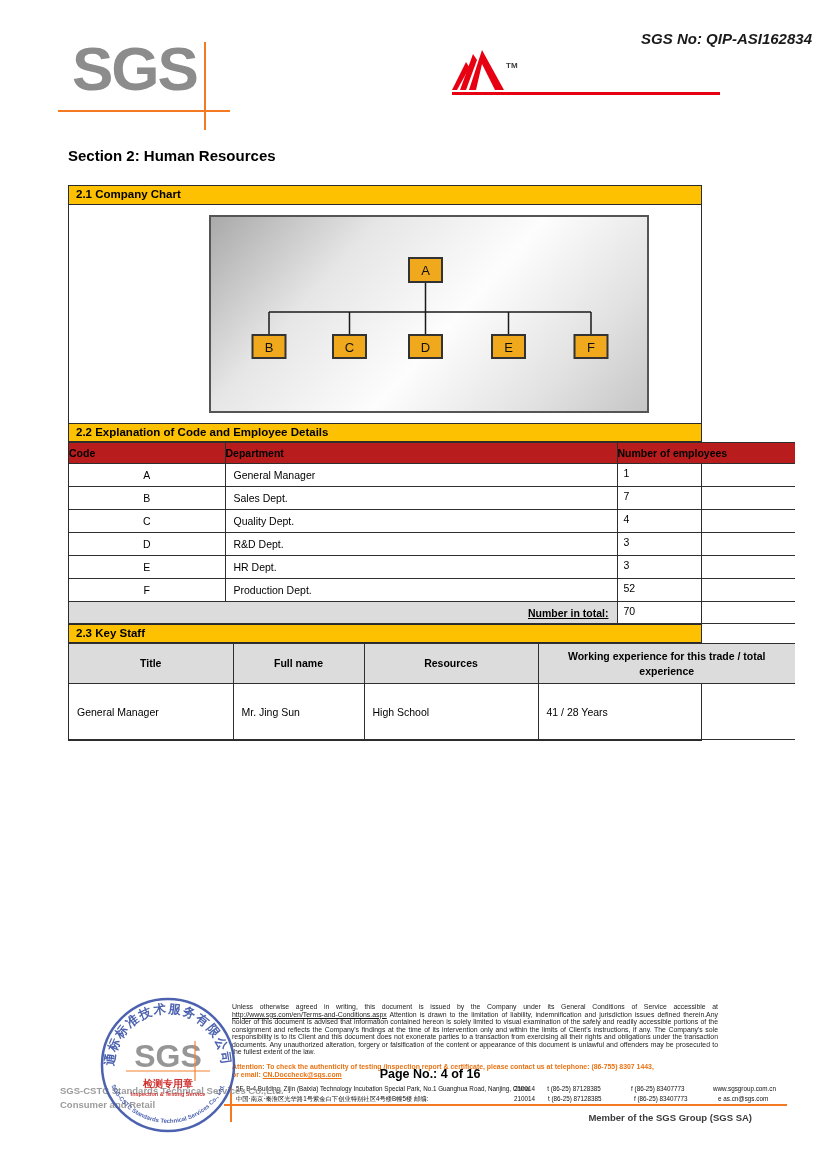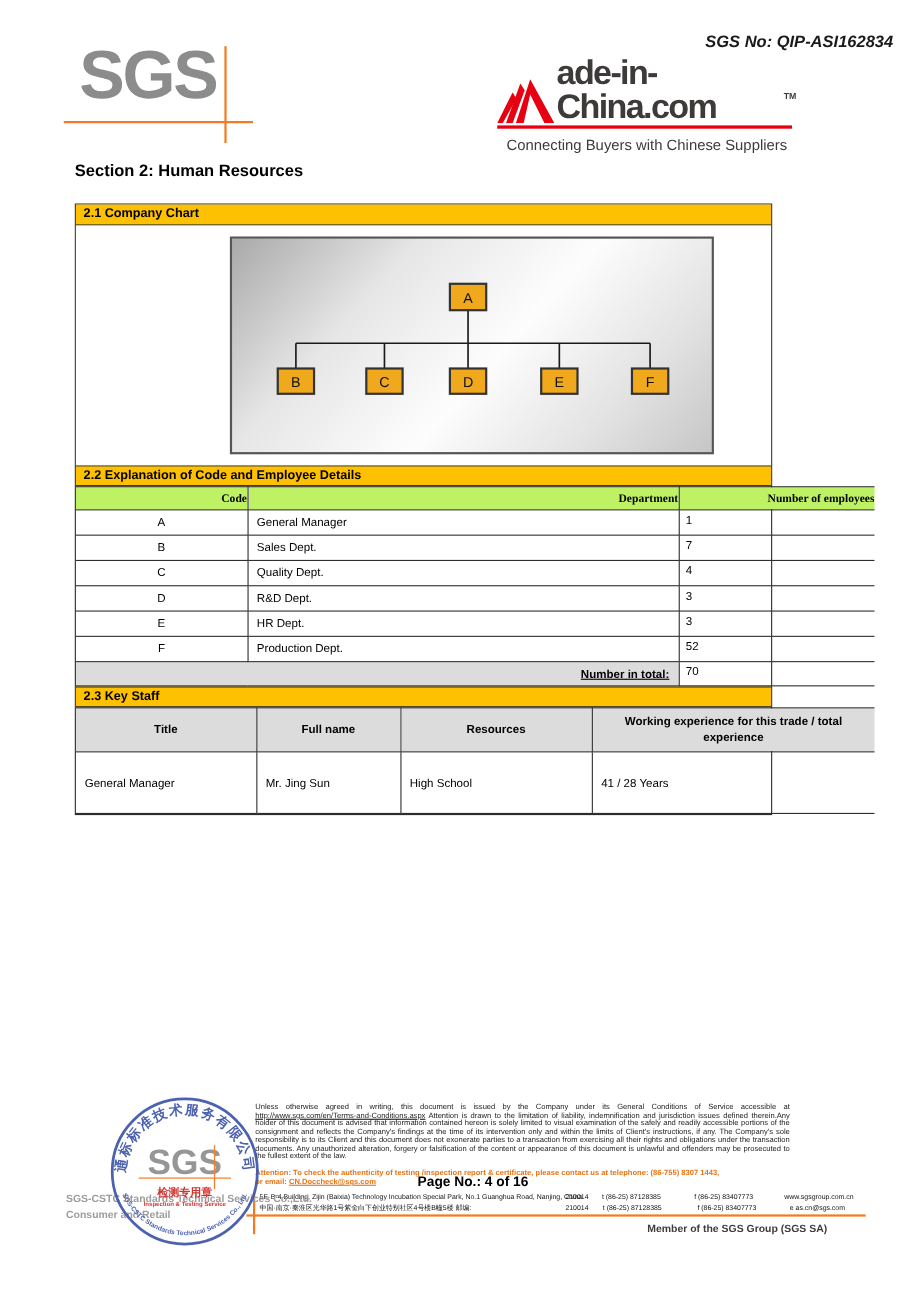--- a/index.html
+++ b/index.html
@@ -29,21 +29,21 @@
   .bar { height:19px; background:#FDC101; border-top:1px solid #2b2b2b; border-bottom:1px solid #2b2b2b; font-size:11.5px; font-weight:bold; color:#000; line-height:17px; padding-left:7px; }
   .bar.first { border-top:none; }
 
   .chart-zone { position:relative; height:218px; background:#fff; }
   .gradient-box { position:absolute; left:140px; top:10px; width:440px; height:198px; border:2px solid #555; background:linear-gradient(132deg,#a9a9a9 0%,#e6e6e6 28%,#fdfdfd 55%,#e2e2e2 80%,#c6c6c6 100%); }
 
   table { border-collapse:collapse; table-layout:fixed; width:726px; font-size:10.5px; color:#000; }
   td, th { border:1px solid #2f2f2f; overflow:hidden; }
   tr > :first-child { border-left:none; }
   tr > :last-child { border-right:none; }
-  .thead-gray th { background:#bef264; font-weight:bold; text-align:right;font-family:Liberation Serif, serif; }
+  .thead-gray th { background:#b91c1c; font-weight:bold; text-align:left; }
   .code-col { text-align:center; }
   .dept-col { text-align:left; padding-left:8px; font-weight:normal; }
   .num-col  { text-align:left; padding-left:6px; vertical-align:top; padding-top:3px; font-weight:normal; }
   .total-label { background:#DCDCDC; font-weight:bold; text-align:right; padding-right:8px;text-decoration:underline; }
   .staff-head th { background:#DCDCDC; font-weight:bold; text-align:center; padding:2px 10px; line-height:1.35; }
   .staff-cell { text-align:left; padding-left:8px; vertical-align:middle; }
 
   .remark { position:absolute; left:68px; top:744px; font-size:10.5px; color:#000; }
 
   
@@ -78,25 +78,23 @@
     <div class="sgs-logo-text">SGS</div>
   </div>
 
   <div class="mic-wrap">
     <div class="mic-row">
       <svg class="mic-m" width="52" height="40" viewBox="0 0 52 40">
         <polygon points="0,40 14,12 17.5,17.5 5,40" fill="#E60012"></polygon>
         <polygon points="8,40 21,4 25,10 14,40" fill="#E60012"></polygon>
         <polygon points="17,40 30,0 52,40 43,40 30,14 24,40" fill="#E60012"></polygon>
       </svg>
-      <span class="mic-text">ade-in-China.com</span>
       <span class="mic-tm">TM</span>
     </div>
     <div class="mic-underline"></div>
-    <div class="mic-tagline">Connecting Buyers with Chinese Suppliers</div>
   </div>
 
   <div class="section-title">Section 2: Human Resources</div>
 
   <div class="content">
 
     <div class="bar first">2.1 Company Chart</div>
 
     <div class="chart-zone">
       <div class="gradient-box">

